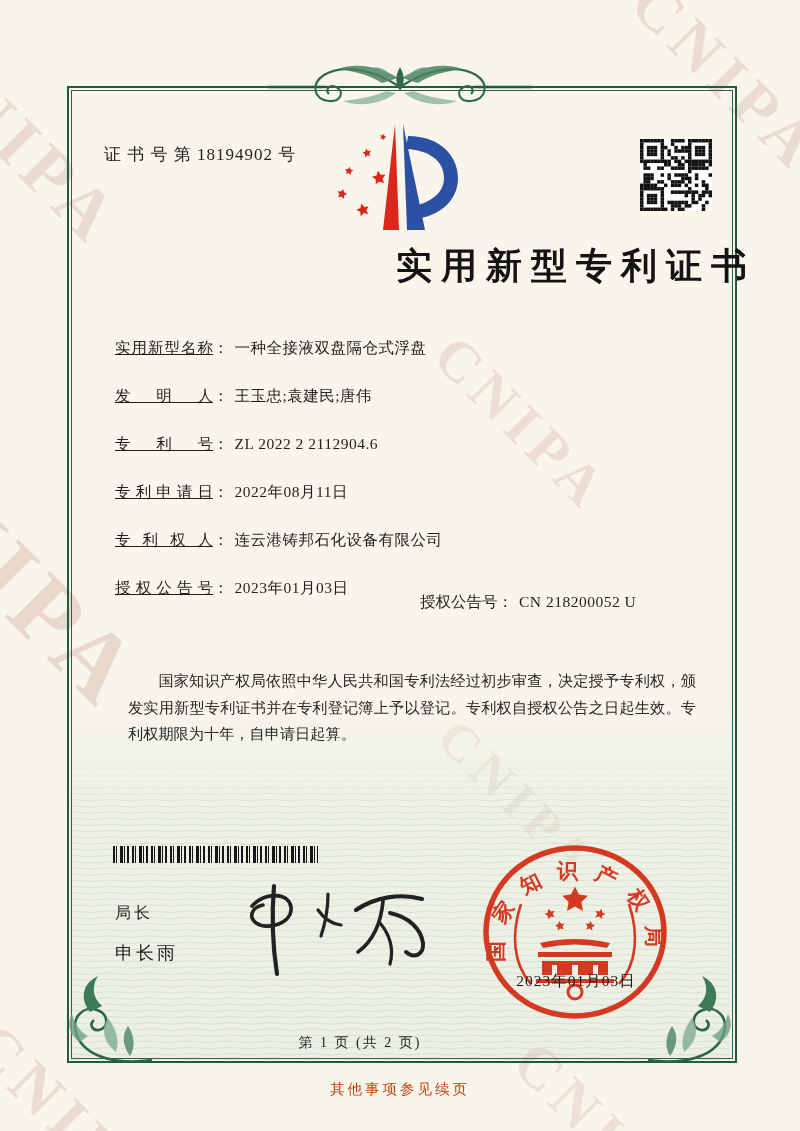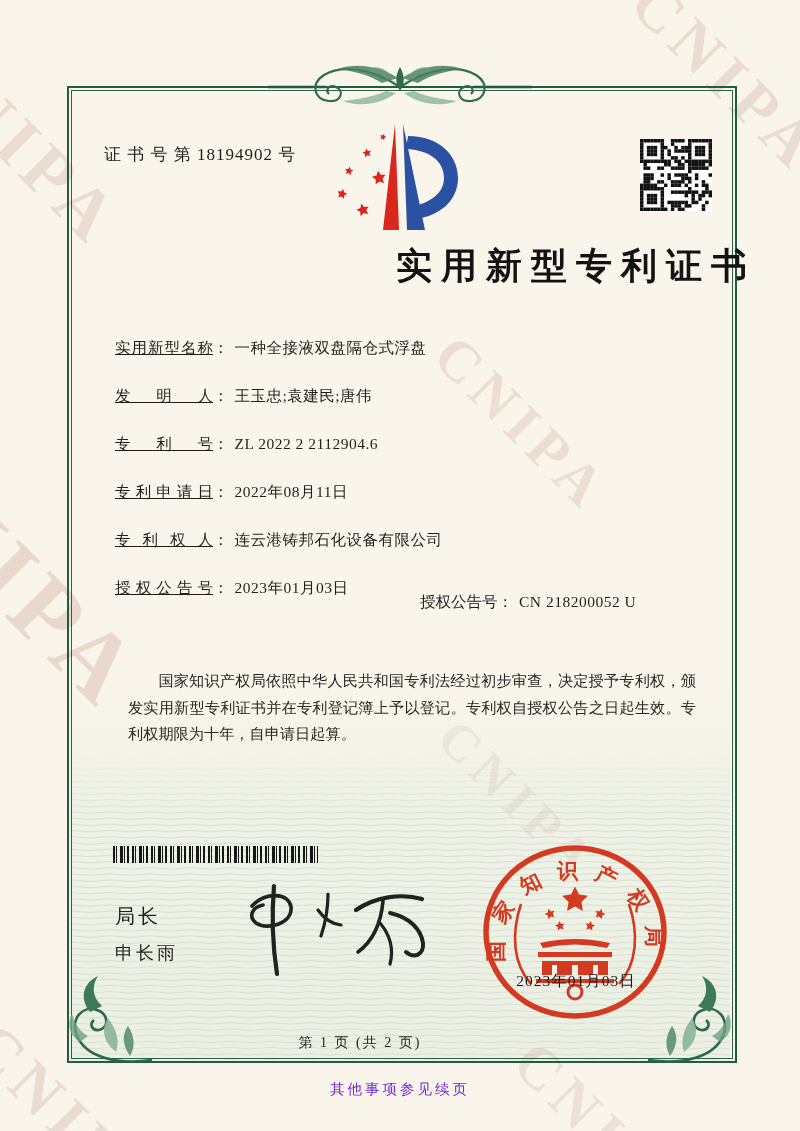--- a/index.html
+++ b/index.html
@@ -31,31 +31,31 @@
   .colon{margin-right:6px;}
   .fvalue{letter-spacing:0.5px;}
   .grant2{position:absolute;left:305px;top:0;margin-top:14px;}
   .paras{position:absolute;left:112px;top:652px;width:600px;font-size:15.2px;line-height:26.5px;
       text-align:justify;color:#262626;}
   .paras p{margin:16px;text-indent:2em;}
   .barcode{position:absolute;left:113px;top:846px;width:205px;height:17px;
       background:repeating-linear-gradient(90deg,#161616 0 2px,transparent 2px 3px,#161616 3px 4px,
       transparent 4px 7px,#161616 7px 10px,transparent 10px 11px,#161616 11px 12px,
       transparent 12px 14px,#161616 14px 16px,transparent 16px 19px);}
-  .sig-title{position:absolute;left:115px;top:903px;font-size:20px;letter-spacing:3px;
+  .sig-title{position:absolute;left:115px;top:903px;font-size:16px;letter-spacing:3px;
       font-family:"Liberation Sans",sans-serif;}
   .sig-name{position:absolute;left:115px;top:941px;font-size:18px;letter-spacing:3px;
       font-family:"Liberation Sans",sans-serif;}
   .sig-script{position:absolute;left:222px;top:878px;width:212px;height:106px;}
   .seal{position:absolute;left:479px;top:842px;width:192px;height:180px;z-index:6;}
   .seal-date{position:absolute;left:495px;top:971px;width:162px;text-align:center;z-index:7;
       font-size:15.5px;letter-spacing:1px;color:#1c1c1c;}
   .page-info{position:absolute;left:0;top:1034px;width:720px;text-align:center;font-size:14px;letter-spacing:2px;}
   .continuation{position:absolute;left:0;top:1080px;width:800px;text-align:center;font-size:14.5px;
-      letter-spacing:3px;color:#6d28d9;}
+      letter-spacing:3px;color:#c2410c;}
 </style>
 </head>
 <body>
 
 <div class="page">
 
   <span class="wm" style="left:-48px;top:18px;font-size:72px;">CNIPA</span>
   <span class="wm" style="left:668px;top:-34px;font-size:64px;">CNIPA</span>
   <span class="wm" style="left:468px;top:322px;font-size:58px;color:rgba(209,170,158,0.30);">CNIPA</span>
   <span class="wm" style="left:-78px;top:408px;font-size:98px;color:rgba(204,170,156,0.38);">CNIPA</span>

